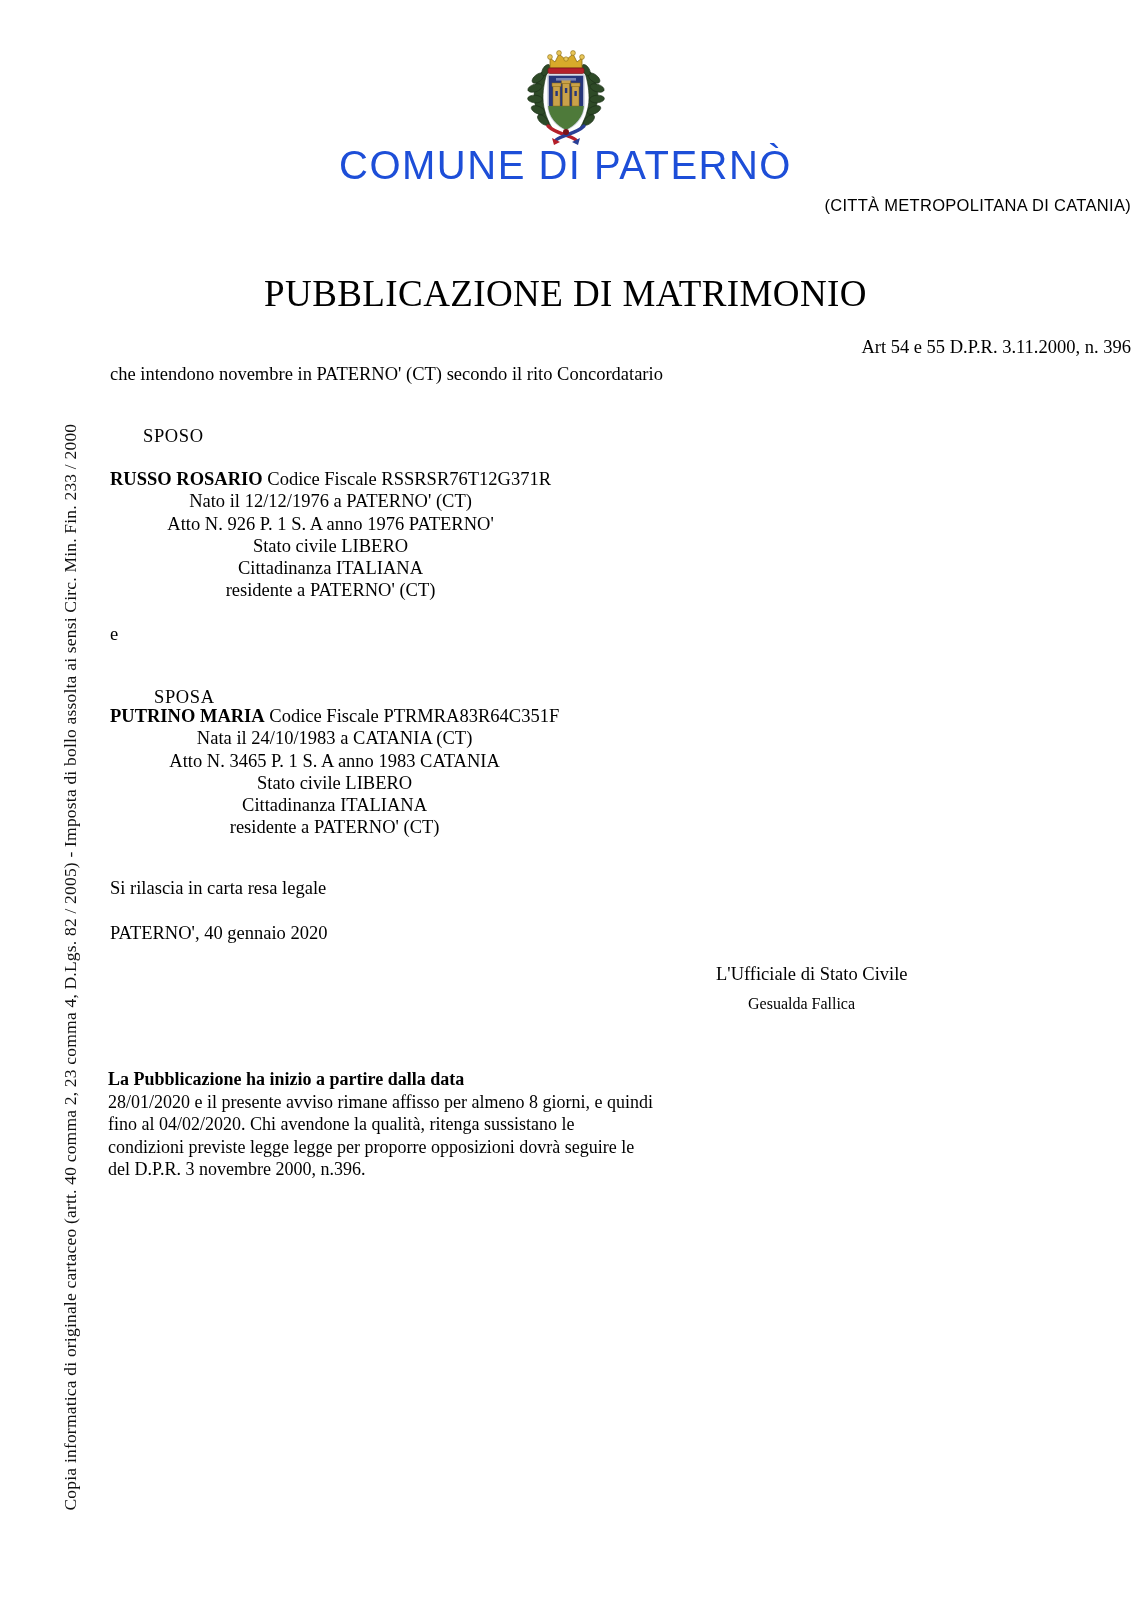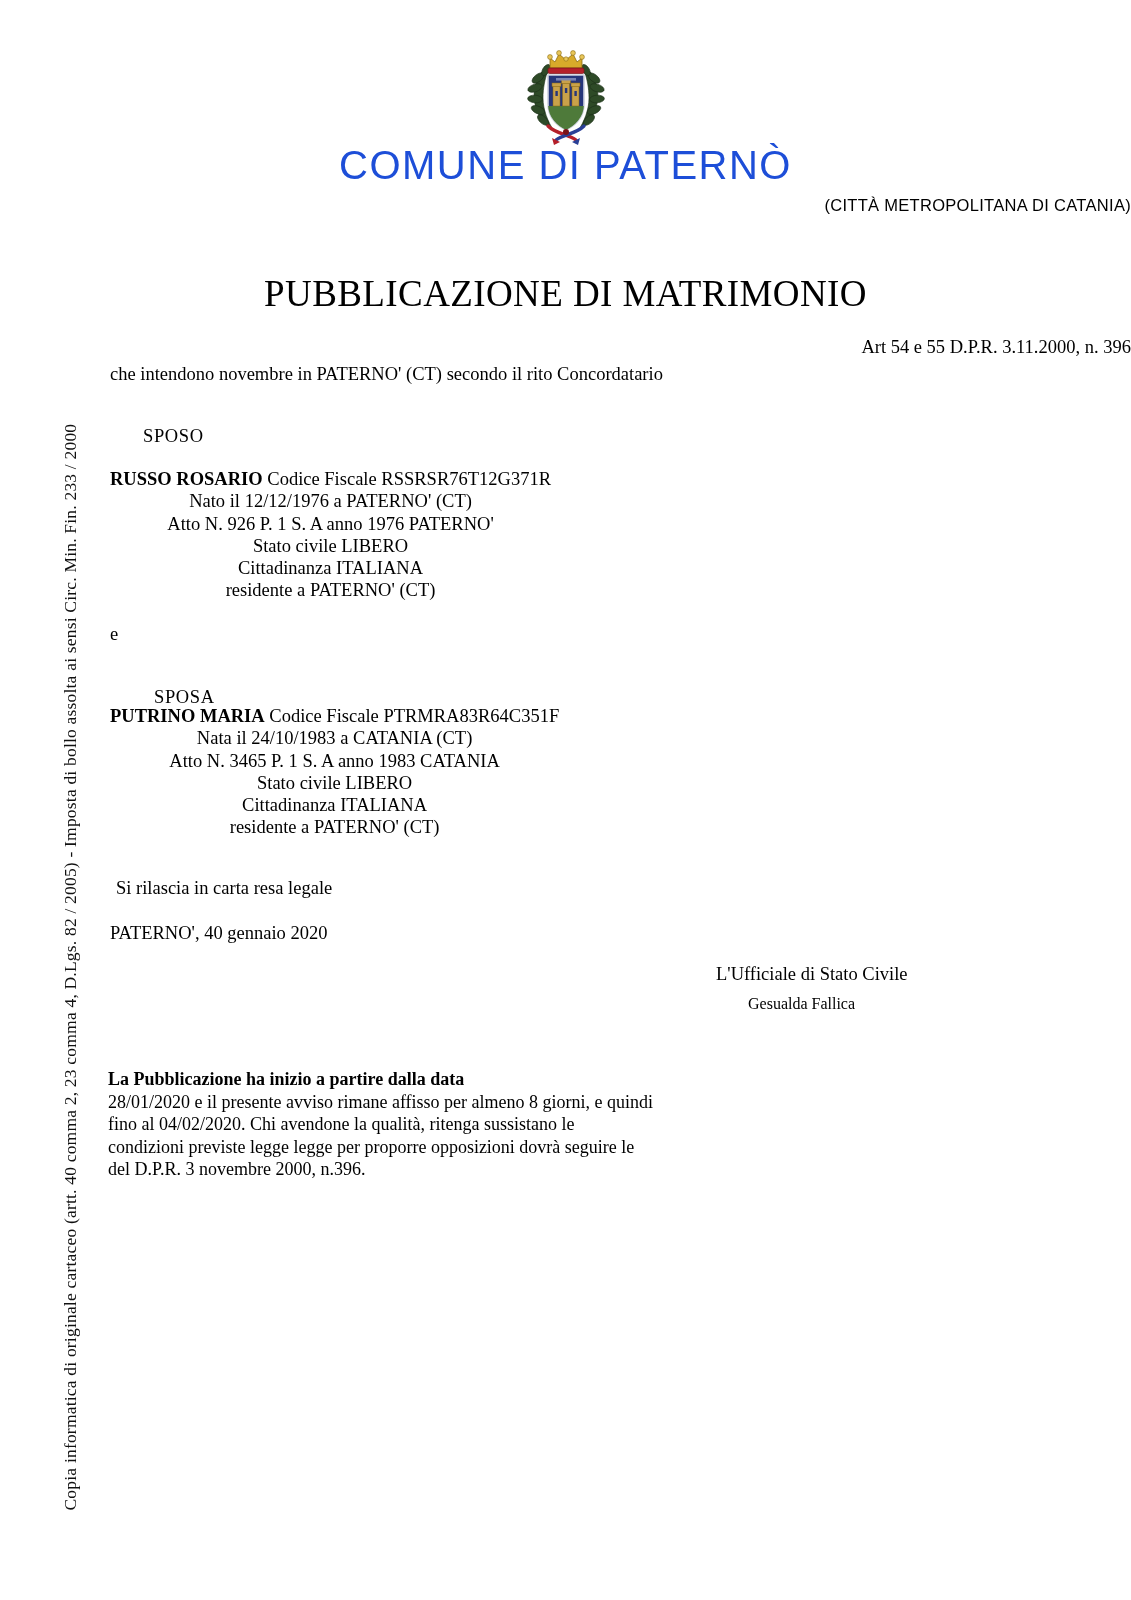--- a/index.html
+++ b/index.html
@@ -112,21 +112,21 @@
     left: 110px;
     font-size: 18.5px;
     line-height: 22.3px;
   }
   .person-sposo { top: 468px; }
   .person-sposa { top: 705px; }
   .person-block .nameline { white-space: nowrap; }
   .person-block .nm { font-weight: bold; }
   .person-block div { white-space: nowrap; text-align: center; }
 
-  .release { left: 116px; top: 877px; }
+  .release { left: 110px; top: 877px; }
   .place-date { left: 110px; top: 922px; }
 
   .officer-role {
     position: absolute;
     left: 716px;
     top: 964px;
     font-size: 18.5px;
     white-space: nowrap;
   }
   .officer-name {

